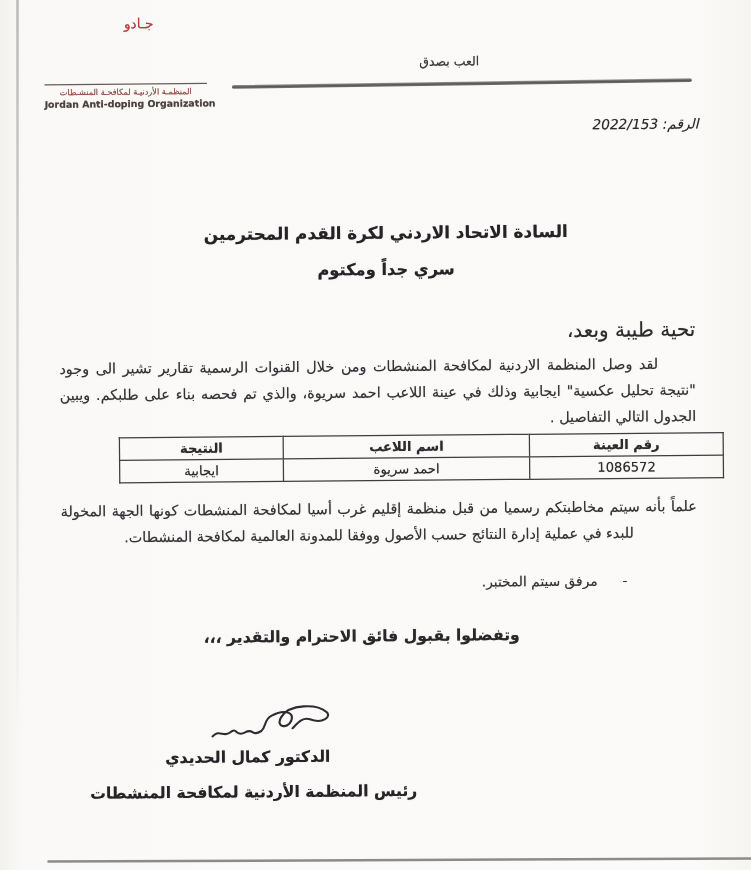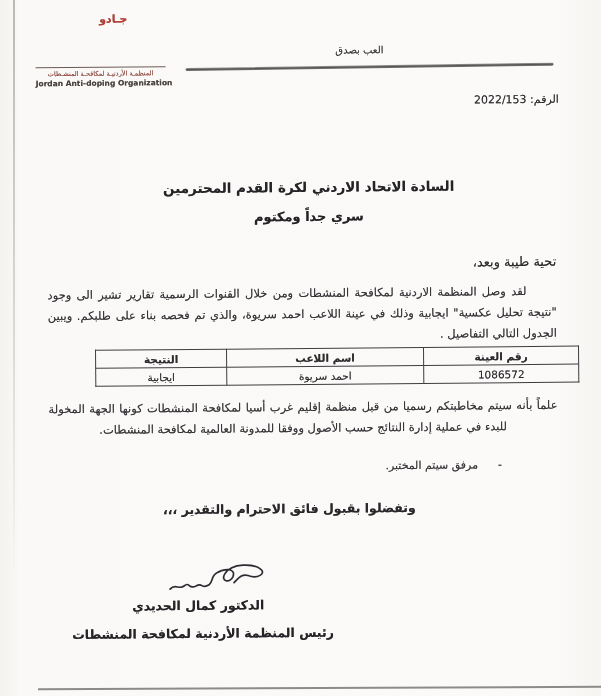--- a/index.html
+++ b/index.html
@@ -12,40 +12,40 @@
   }
   .scan{
     position:relative;width:601px;height:696px;
     background:linear-gradient(90deg,#f3f2ef 0px,#faf9f7 20px,#fbfaf8 92%,#f6f5f2 100%);
     overflow:hidden;
   }
   .tilt{position:absolute;inset:0;transform:rotate(-0.5deg);transform-origin:50% 50%;}
   .txt{text-shadow:0 0 0.6px rgba(45,45,50,.55);}
   
   .logo{position:absolute;left:38px;top:10px;width:160px;height:80px;}
-  .logo-ar{position:absolute;left:64px;top:1px;font-size:11px;font-weight:bold;color:#bf3b31;letter-spacing:1px;}
+  .logo-ar{position:absolute;left:64px;top:1px;font-size:11px;font-weight:normal;color:#bf3b31;letter-spacing:1px;}
   .logo-latin{position:absolute;left:2px;top:10px;display:flex;align-items:center;gap:1px;}
   .logo-latin .word{font-size:31px;font-weight:bold;letter-spacing:-2px;color:#3c3b3d;transform:scaleY(1.05);}
   .ring1{width:27px;height:27px;border-radius:50%;background:#3c3b3d;display:flex;align-items:center;justify-content:center;}
   .ring2{width:17px;height:17px;border-radius:50%;background:#fbfaf8;display:flex;align-items:center;justify-content:center;}
   .ring3{width:12px;height:12px;border-radius:50%;background:#73201e;display:flex;align-items:center;justify-content:center;}
   .ring4{width:5px;height:5px;border-radius:50%;background:#cf4538;}
   .logo-div{position:absolute;left:0;top:55px;width:130px;height:1px;background:#6a5a55;}
   .logo-org-ar{position:absolute;left:0;top:58px;width:130px;text-align:center;font-size:6.5px;color:#a04a40;white-space:nowrap;}
   .logo-org-en{position:absolute;left:0;top:67px;width:130px;text-align:center;font-size:7.5px;font-weight:bold;color:#4a423f;white-space:nowrap;}
   
   .motto{position:absolute;left:280px;top:45px;width:164px;text-align:center;font-size:10px;color:#3a393b;direction:rtl;}
   .headrule{position:absolute;left:188px;top:66px;width:368px;height:3px;border-radius:2px;
     background:linear-gradient(180deg,#9a9a9a,#555,#777);transform:rotate(-0.35deg);}
-  .refblock{position:absolute;right:40px;top:89px;direction:rtl;text-align:right;font-size:11px;color:#2c2b2d;line-height:26px;}
+  .refblock{position:absolute;right:40px;top:89px;direction:rtl;text-align:right;font-size:11px;color:#2c2b2d;line-height:26px;font-style:italic;}
   .refblock .num{letter-spacing:.5px;}
   
   .addressee{position:absolute;left:140px;top:179px;width:340px;text-align:center;font-size:13.5px;font-weight:bold;direction:rtl;color:#242326;}
   .secrecy{position:absolute;left:140px;top:209px;width:340px;text-align:center;font-size:13px;font-weight:bold;direction:rtl;color:#242326;}
-  .greeting{position:absolute;right:44px;top:256px;direction:rtl;font-size:13px;color:#2c2b2d;}
+  .greeting{position:absolute;right:44px;top:256px;direction:rtl;font-size:16px;color:#2c2b2d;}
   .para{position:absolute;left:48px;right:44px;direction:rtl;font-size:11.5px;line-height:21px;
     text-align:justify;color:#343336;}
   .para1{top:283px;text-indent:30px;text-align-last:right;}
   .para2{top:397px;text-align-last:center;}
   
   .dtable{position:absolute;left:95px;top:348px;width:472px;border-collapse:collapse;direction:rtl;table-layout:fixed;}
   .dtable td,.dtable th{border:1px solid #3e3d40;font-size:10.5px;text-align:center;padding:1px 2px;height:15px;color:#2c2b2e;}
   .dtable th{font-weight:bold;}
   .c-sample{width:150px;} .c-player{width:192px;} .c-result{width:126px;}
   

